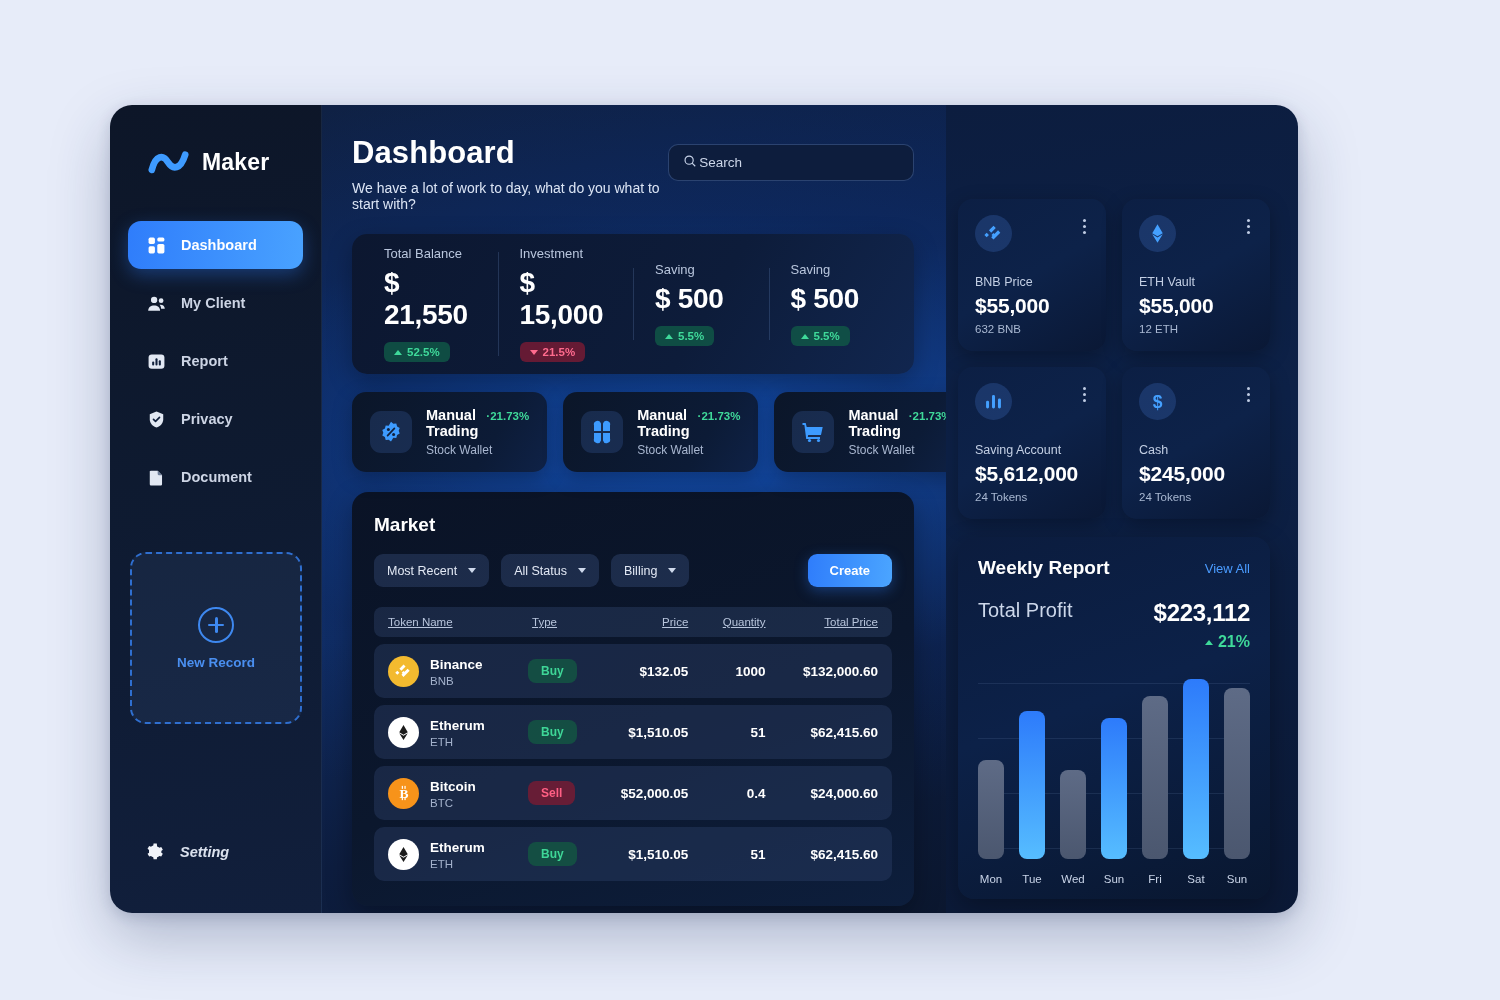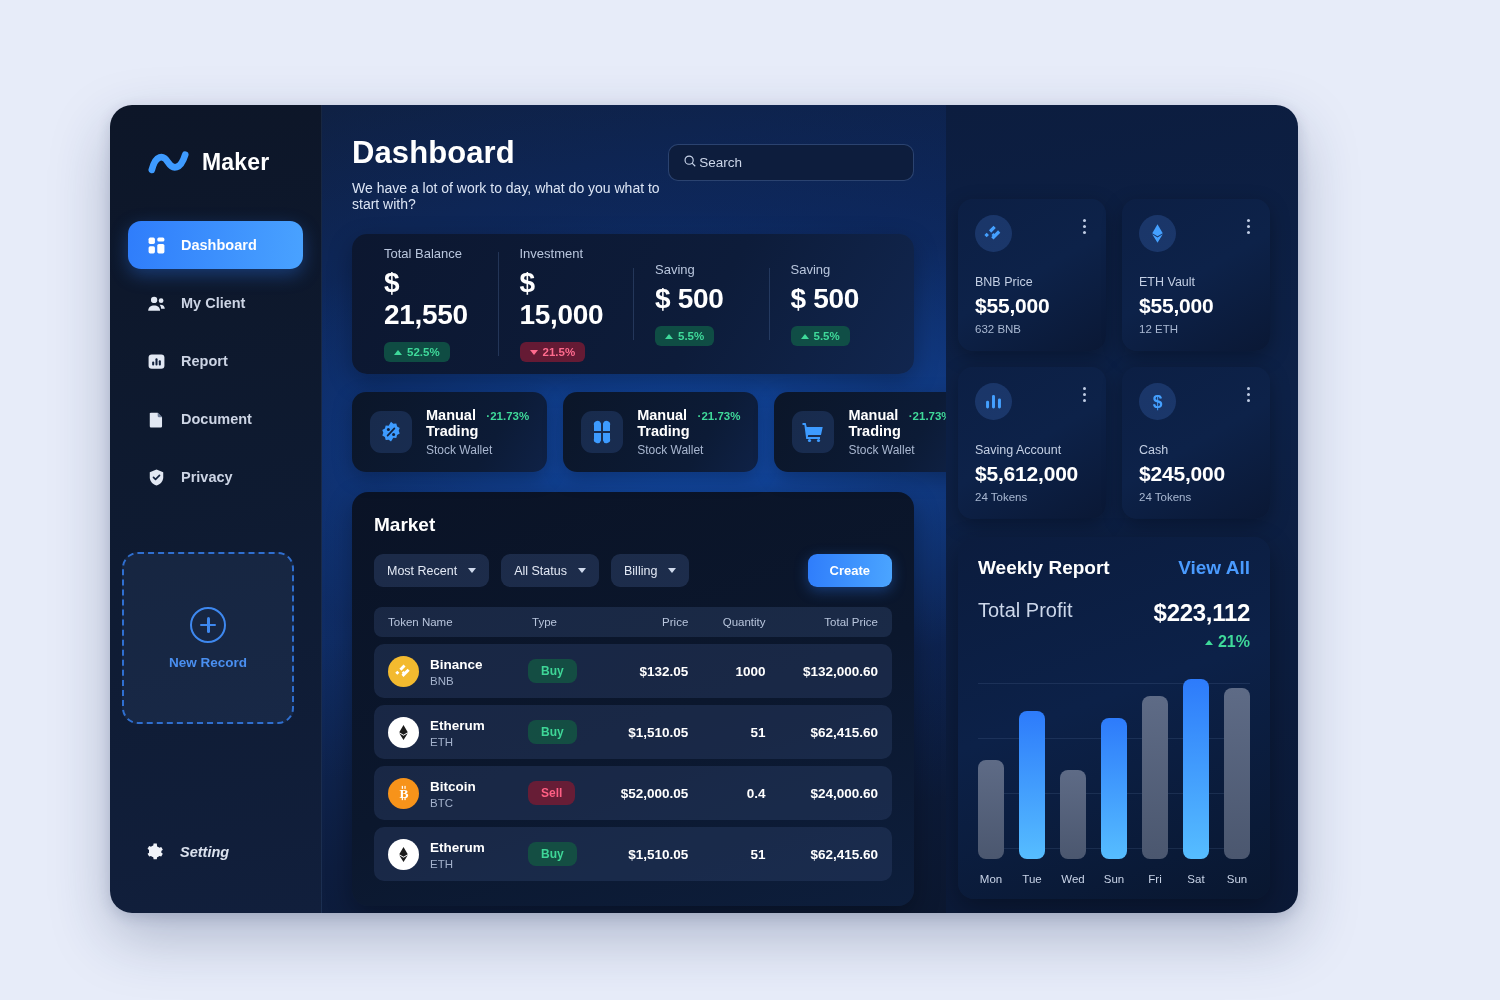--- a/index.html
+++ b/index.html
@@ -49,21 +49,21 @@
   .nav-item.active {
     background: linear-gradient(95deg, #2f7dfb 0%, #49a2ff 100%);
     color: #fff;
     box-shadow: 0 6px 18px rgba(47,125,251,0.35);
   }
   .nav-icon { width: 19px; height: 19px; flex: 0 0 19px; display:flex; align-items:center; justify-content:center; }
   .nav-icon svg { width: 100%; height: 100%; fill: #e2e8f3; }
   .nav-item.active .nav-icon svg { fill: #fff; }
   .new-record-box {
     position: absolute;
-    left: 12px; top: 447px;
+    left: 20px; top: 447px;
     width: 172px; height: 172px;
     border: 2px dashed #2f6fd0;
     border-radius: 16px;
     background: rgba(66,98,150,0.16);
     display: flex; flex-direction: column;
     align-items: center; justify-content: center;
     gap: 12px;
     cursor: pointer;
   }
   .plus-circle {
@@ -196,21 +196,21 @@
     display: flex; align-items: center;
     color: #fff; font-size: 13px; font-weight: 700;
     cursor: pointer;
     box-shadow: 0 4px 14px rgba(47,125,251,0.35);
   }
 
   table { width: 100%; border-collapse: separate; border-spacing: 0 7px; margin-top: 13px; }
   thead th {
     background: rgba(68,96,148,0.26);
     color: #b8c5dc; font-size: 11.5px; font-weight: 500;
-    padding: 9px 14px; text-align: right;
+    padding: 9px 14px; text-align: right; text-decoration: underline;
   }
   thead th:first-child { text-align: left; border-radius: 8px 0 0 8px; }
   thead th:last-child { border-radius: 0 8px 8px 0; }
   thead th.c-type { text-align: left; padding-left: 22px; }
 
   tbody tr td { background: rgba(46,64,104,0.42); padding: 11px 14px; text-align: right; }
   tbody tr td:first-child { border-radius: 10px 0 0 10px; text-align: left; }
   tbody tr td:last-child { border-radius: 0 10px 10px 0; }
   tbody tr td.c-type { text-align: left; padding-left: 18px; }
 
@@ -258,21 +258,21 @@
     flex: 1;
     background: linear-gradient(160deg, #0b1c3e 0%, #0c2148 45%, #091730 100%);
     border-radius: 16px;
     padding: 20px 20px 14px 20px;
     display: flex; flex-direction: column;
     box-shadow: 0 8px 26px rgba(0,0,0,0.3);
     margin-bottom: 14px;
   }
   #wr-head { display: flex; align-items: center; justify-content: space-between; }
   #wr-title { color: #fff; font-size: 19px; font-weight: 700; }
-  #wr-viewall { color: #4a9bff; font-size: 19px; font-weight: 700; cursor: pointer; }
+  #wr-viewall { color: #4a9bff; font-size: 13px; font-weight: 400; cursor: pointer; }
   #wr-profit-row { display: flex; align-items: flex-start; justify-content: space-between; margin-top: 20px; }
   #wr-profit-label { color: #ccd7ea; font-size: 20px; }
   #wr-profit-value { color: #fff; font-size: 24px; font-weight: 700; text-align: right; letter-spacing: -.3px; }
   #wr-delta { display: flex; align-items: center; justify-content: flex-end; gap: 5px; margin-top: 6px; color: #3fd99a; font-size: 16px; font-weight: 600; }
 
   #chart-area { position: relative; flex: 1; margin-top: 14px; }
   .gridline { position: absolute; left: 0; right: 0; height: 1px; background: rgba(140,170,220,0.13); }
   #bars { position: absolute; left: 0; right: 0; bottom: 26px; top: 4px; display: flex; align-items: flex-end; justify-content: space-between; }
   .bar-col { width: 26px; display: flex; flex-direction: column; align-items: center; height: 100%; justify-content: flex-end; }
   .bar { width: 26px; border-radius: 8px; }
@@ -330,35 +330,35 @@
               <rect x="10.7" y="8" width="2.6" height="9" rx="1.2" fill="#11203c"></rect>
               <rect x="14.9" y="10.5" width="2.6" height="6.5" rx="1.2" fill="#11203c"></rect>
             </svg>
         </span>
         <span>Report</span>
       </div>
 
       <div class="nav-item">
         <span class="nav-icon">
           <svg viewBox="0 0 24 24">
+              <path d="M12 2 3.5 5.5v6.2c0 5 3.6 9.2 8.5 10.3 4.9-1.1 8.5-5.3 8.5-10.3V5.5z"></path>
+              <path d="M8.2 11.8l2.6 2.6 5-5" stroke="#11203c" stroke-width="2.1" fill="none" stroke-linecap="round" stroke-linejoin="round"></path>
+            </svg>
+        </span>
+        <span>Privacy</span>
+      </div>
+
+      <div class="nav-item">
+        <span class="nav-icon">
+          <svg viewBox="0 0 24 24">
               <path d="M5 3.5h8.5L19 9v11.5a1.5 1.5 0 0 1-1.5 1.5H5a1.5 1.5 0 0 1-1.5-1.5v-15A1.5 1.5 0 0 1 5 3.5z"></path>
               <path d="M13.5 3.5 19 9h-4.2a1.3 1.3 0 0 1-1.3-1.3z" fill="#6d7d99"></path>
             </svg>
         </span>
         <span>Document</span>
-      </div>
-
-      <div class="nav-item">
-        <span class="nav-icon">
-          <svg viewBox="0 0 24 24">
-              <path d="M12 2 3.5 5.5v6.2c0 5 3.6 9.2 8.5 10.3 4.9-1.1 8.5-5.3 8.5-10.3V5.5z"></path>
-              <path d="M8.2 11.8l2.6 2.6 5-5" stroke="#11203c" stroke-width="2.1" fill="none" stroke-linecap="round" stroke-linejoin="round"></path>
-            </svg>
-        </span>
-        <span>Privacy</span>
       </div>
     </nav>
 
     <div class="new-record-box">
       <span class="plus-circle"></span>
       <span class="new-record-label">New Record</span>
     </div>
 
     <div id="setting-item">
       <span class="nav-icon">

